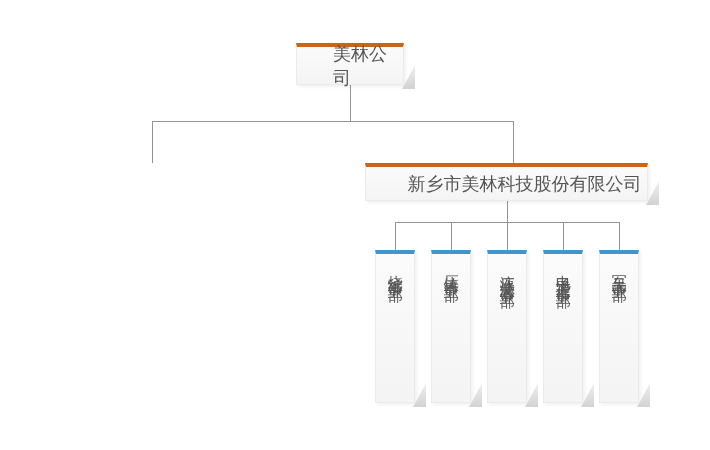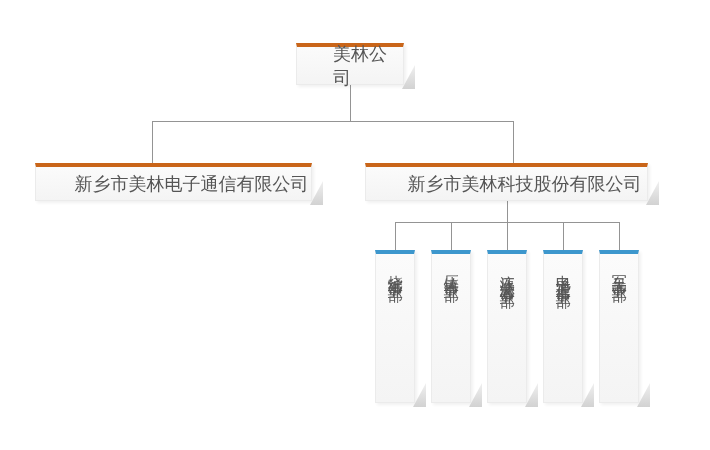--- a/index.html
+++ b/index.html
@@ -95,23 +95,20 @@
   <div class="line" id="ln-div1-drop"></div>
   <div class="line" id="ln-div2-drop"></div>
   <div class="line" id="ln-div3-drop"></div>
   <div class="line" id="ln-div4-drop"></div>
   <div class="line" id="ln-div5-drop"></div>
 
   <div class="card accent-orange" id="node-root">
     <span class="label">美林公司</span>
   </div>
 
-  <div class="card accent-orange" id="node-sub1">
-    <span class="label">新乡市美林电子通信有限公司</span>
-  </div>
   <div class="card accent-orange" id="node-sub2">
     <span class="label">新乡市美林科技股份有限公司</span>
   </div>
 
   <div class="card vcard accent-blue" id="node-div1">
     <span class="label">烧结事业部</span>
   </div>
   <div class="card vcard accent-blue" id="node-div2">
     <span class="label">压铸事业部</span>
   </div>

